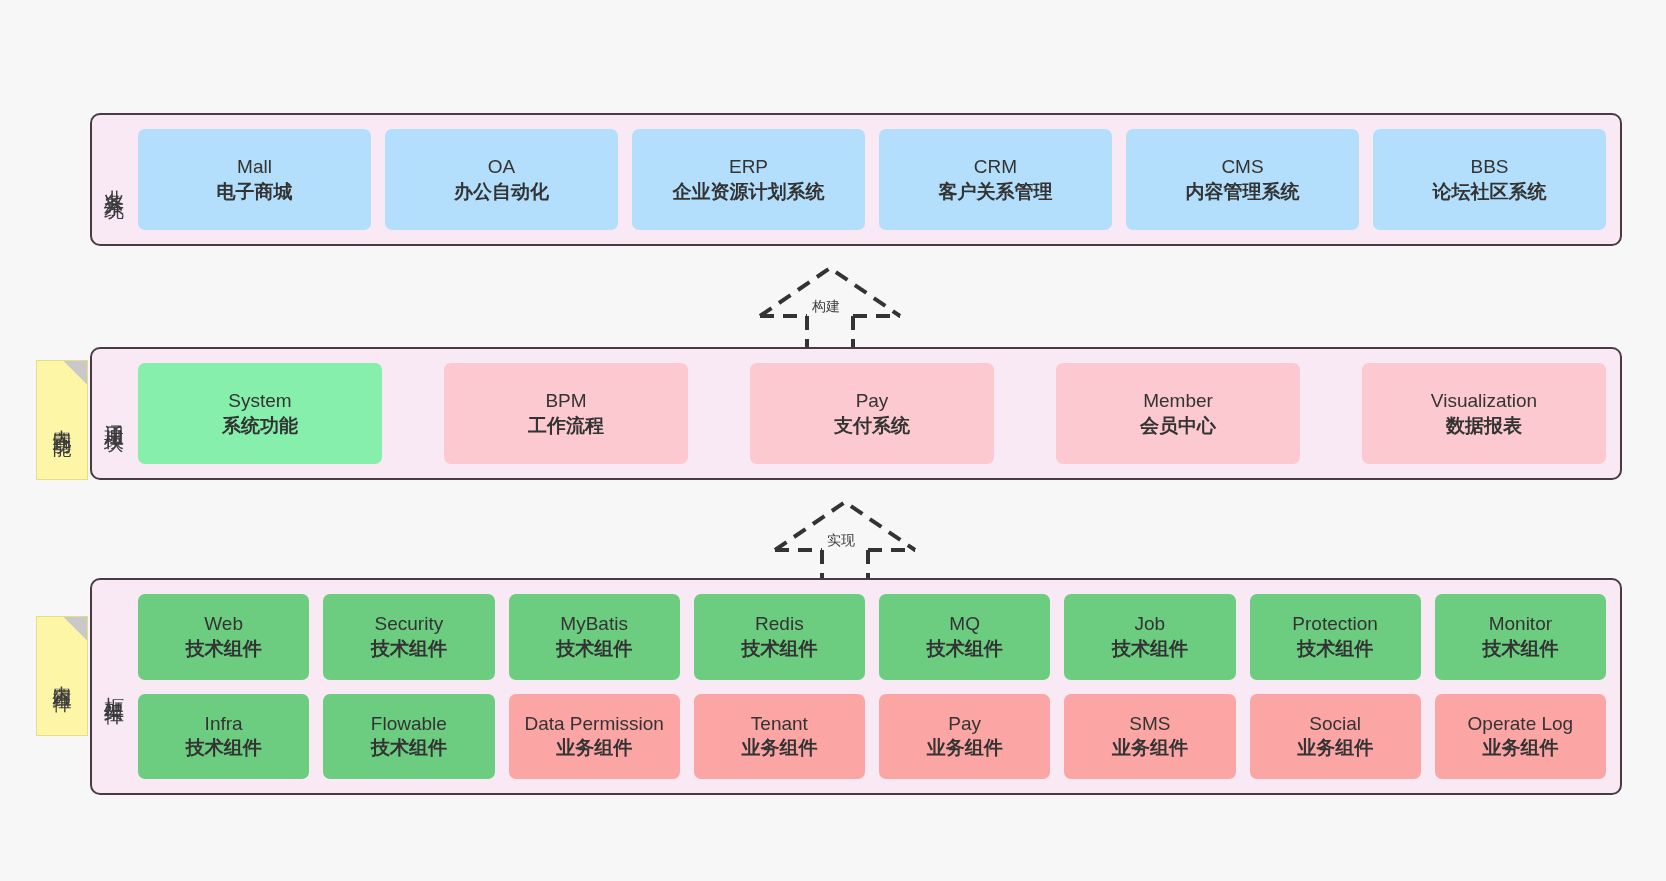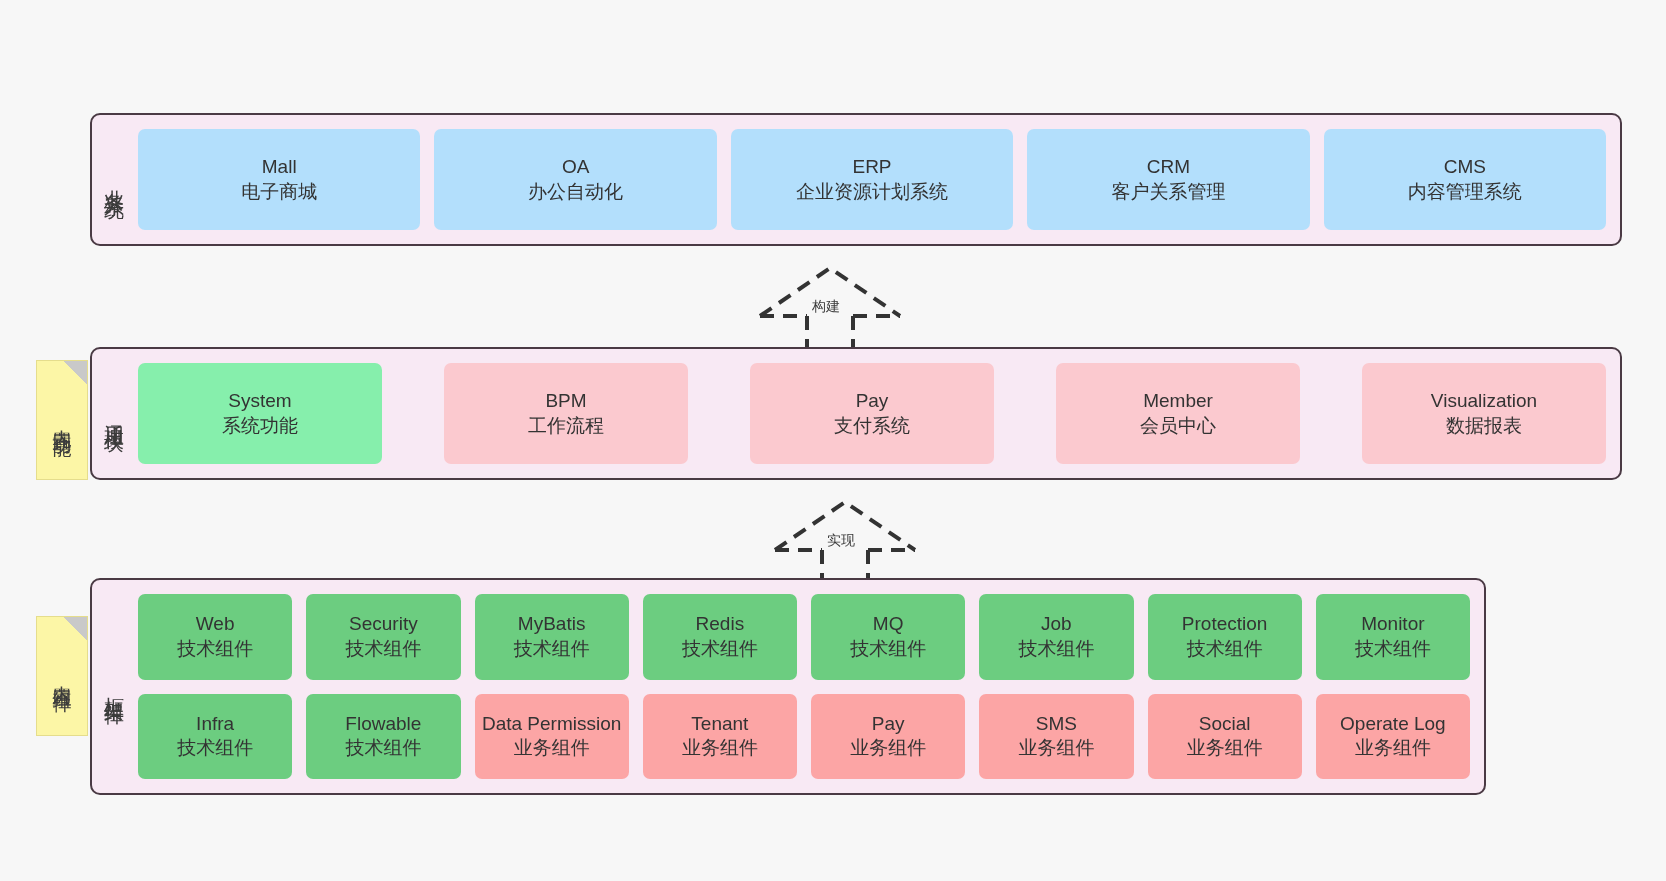--- a/index.html
+++ b/index.html
@@ -70,21 +70,21 @@
     justify-content: center;
     text-align: center;
     line-height: 1.28;
     font-size: 19px;
     color: #333333;
     padding: 4px 6px;
     box-sizing: border-box;
     min-width: 0;
   }
   .node .nm { display: block; }
-  .node .sub { display: block; }
+  .node .sub { display: block; font-weight: bold; }
 
   .node.blue        { background: #b3dffc; }
   .node.red         { background: #86efac; }
   .node.pink        { background: #fbc9cf; margin-left: 48px; }
   .node.green       { background: #6ccd80; }
   .node.lightgreen  { background: #fca5a5; }
 
   
   .sticky {
     position: absolute;
@@ -151,20 +151,24 @@
           <span class="sub">企业资源计划系统</span>
         </div>
         <div class="node blue">
           <span class="nm">CRM</span>
           <span class="sub">客户关系管理</span>
         </div>
         <div class="node blue">
           <span class="nm">CMS</span>
           <span class="sub">内容管理系统</span>
         </div>
+        <div class="node blue">
+          <span class="nm">BBS</span>
+          <span class="sub">论坛社区系统</span>
+        </div>
       </div>
     </div>
   </div>
 
   <div class="arrow" style="left:755px; top:258px; width:180px; height:90px;">
     <svg viewBox="0 0 180 90" xmlns="http://www.w3.org/2000/svg">
       <path d="M 5 58 L 75 10 L 145 58" fill="none" stroke="#333333" stroke-width="4" stroke-dasharray="14 9" stroke-linecap="butt"></path>
       <path d="M 5 58 L 52 58 M 98 58 L 145 58" fill="none" stroke="#333333" stroke-width="4" stroke-dasharray="14 9" stroke-linecap="butt"></path>
       <path d="M 52 58 L 52 90 M 98 58 L 98 90" fill="none" stroke="#333333" stroke-width="4" stroke-dasharray="14 9" stroke-linecap="butt"></path>
     </svg>
@@ -211,21 +215,21 @@
       <path d="M 52 58 L 52 90 M 98 58 L 98 90" fill="none" stroke="#333333" stroke-width="4" stroke-dasharray="14 9" stroke-linecap="butt"></path>
     </svg>
     <span class="alabel" style="left:57px; top:40px;">实现</span>
   </div>
 
   <div class="sticky" style="left:36px; top:616px; width:52px; height:120px;">
     <span class="fold"></span>
     <span>内置组件</span>
   </div>
 
-  <div class="layer" style="left:90px; top:578px; width:1396px; height:217px;">
+  <div class="layer" style="left:90px; top:578px; width:1532px; height:217px;">
     <div class="layer-title">框架组件</div>
     <div class="layer-body">
 
       <div class="row">
         <div class="node green">
           <span class="nm">Web</span>
           <span class="sub">技术组件</span>
         </div>
         <div class="node green">
           <span class="nm">Security</span>

